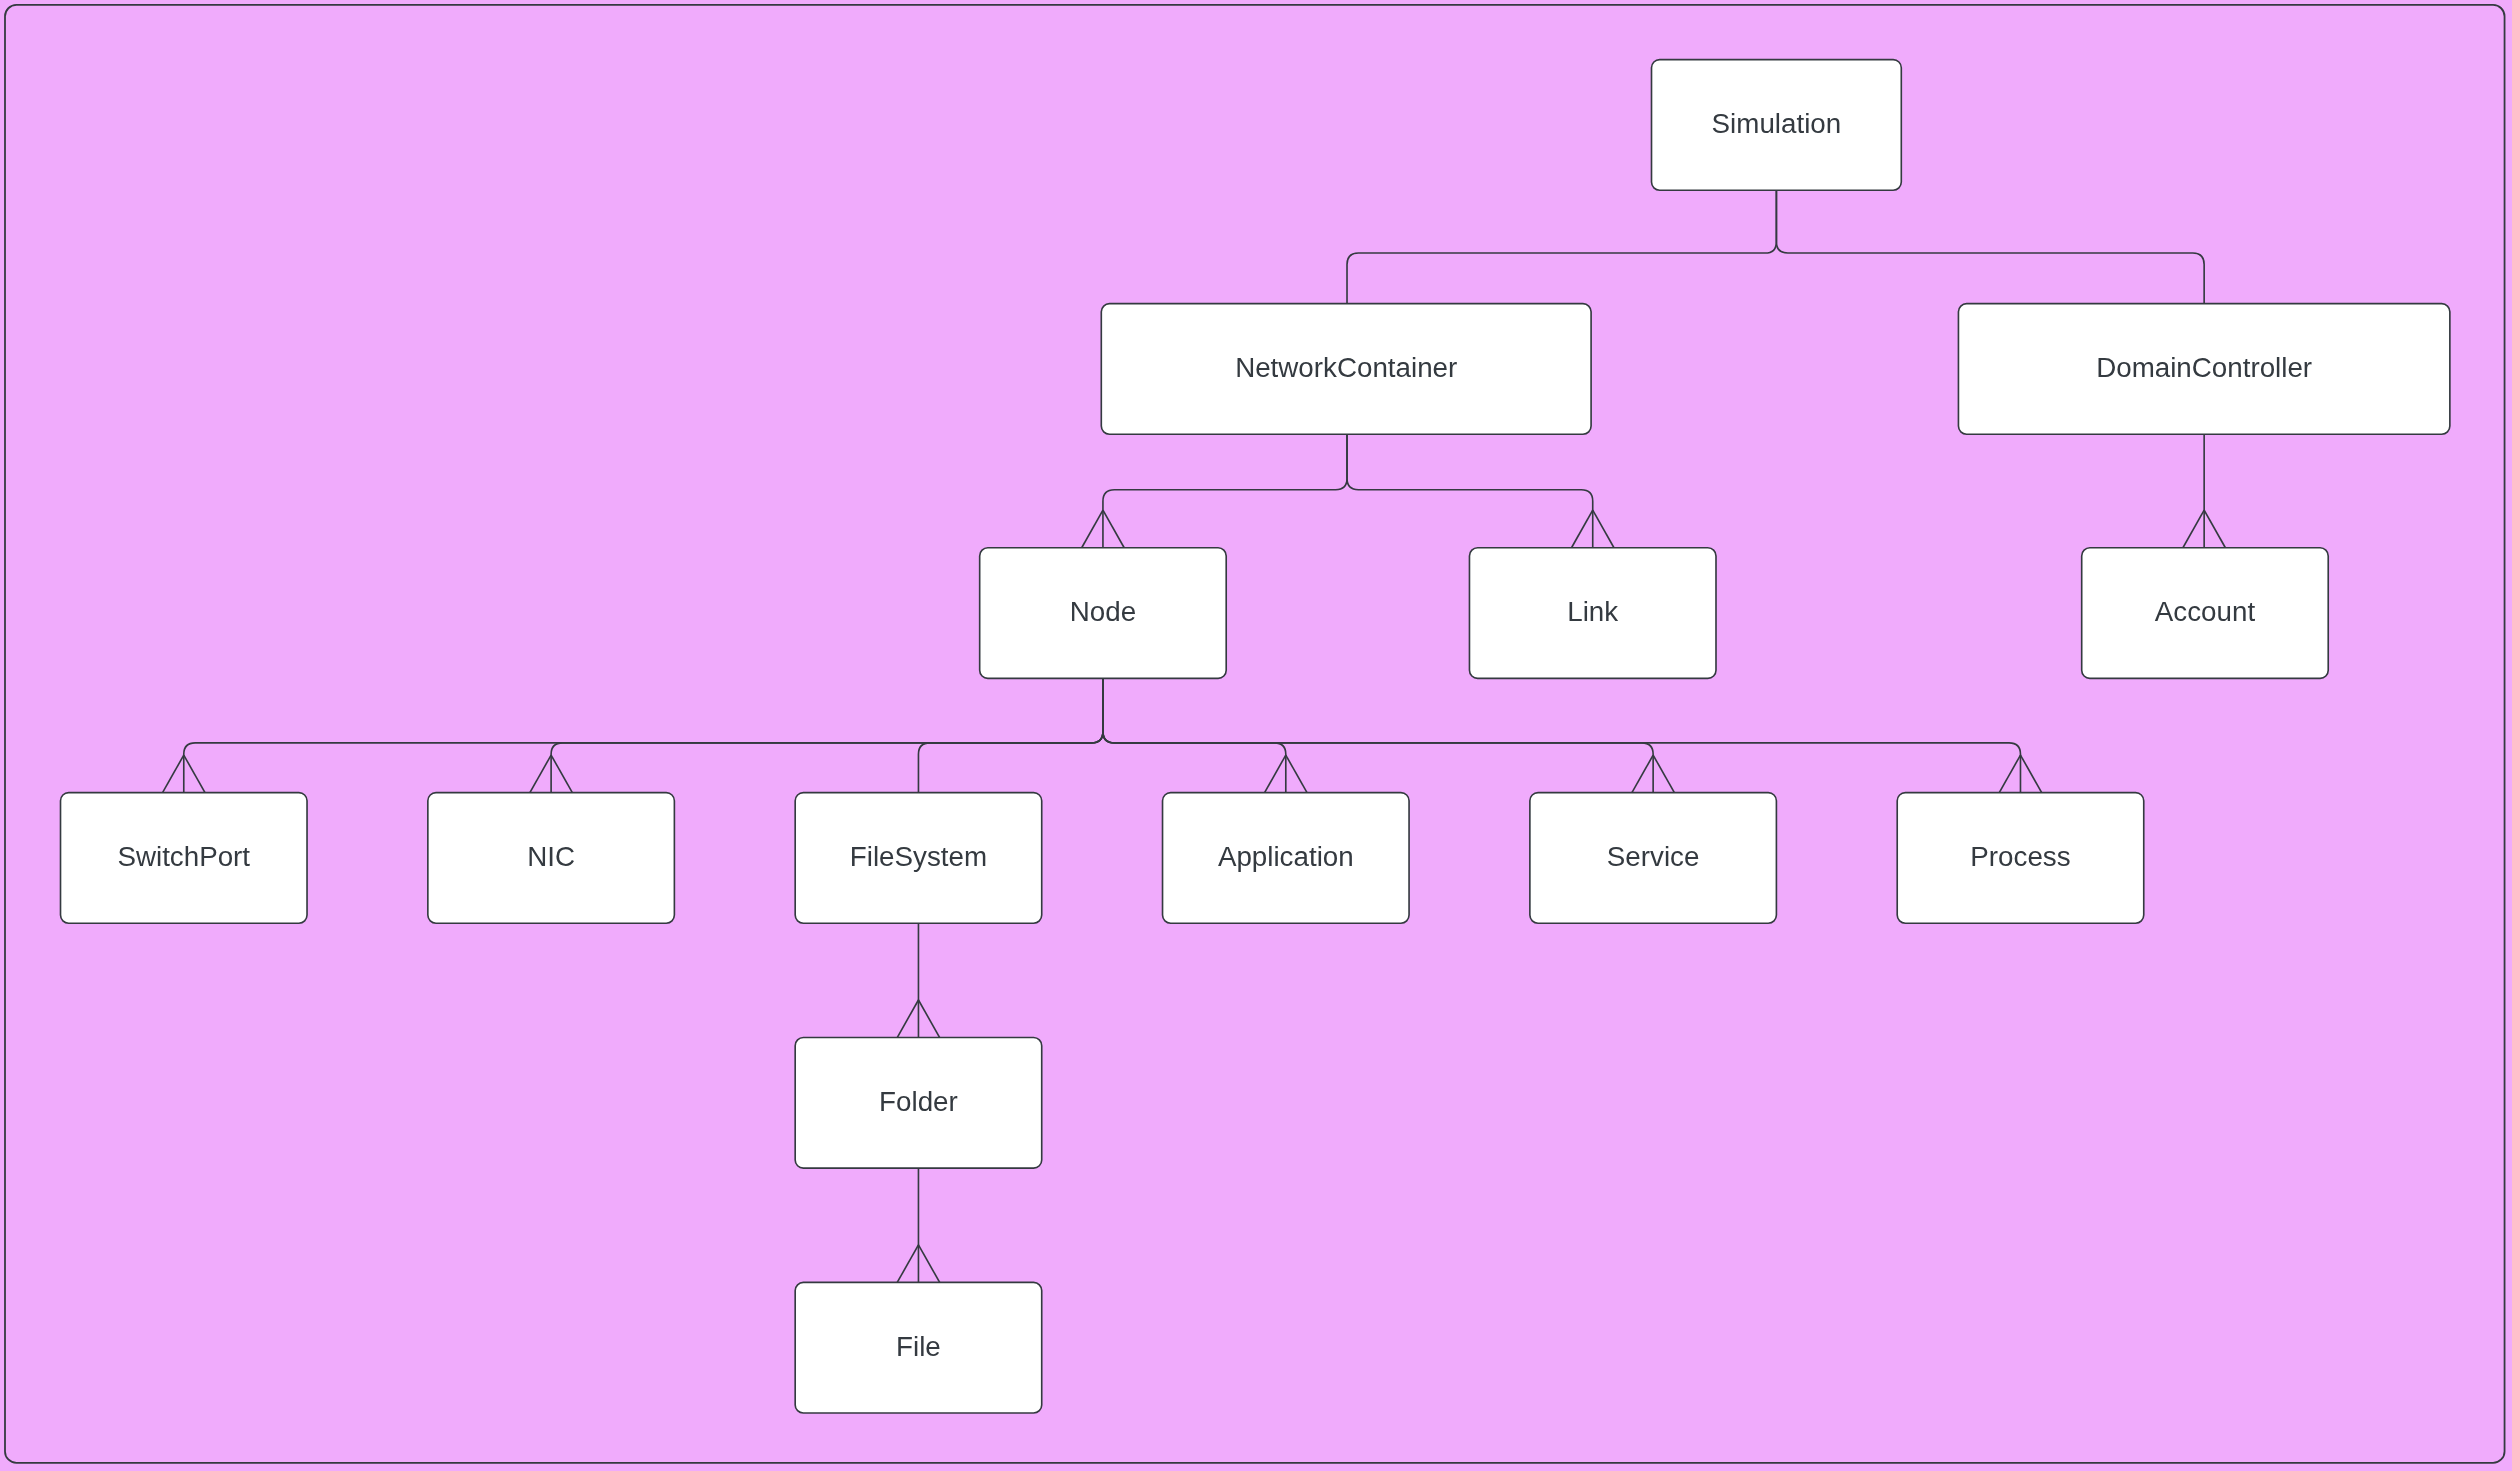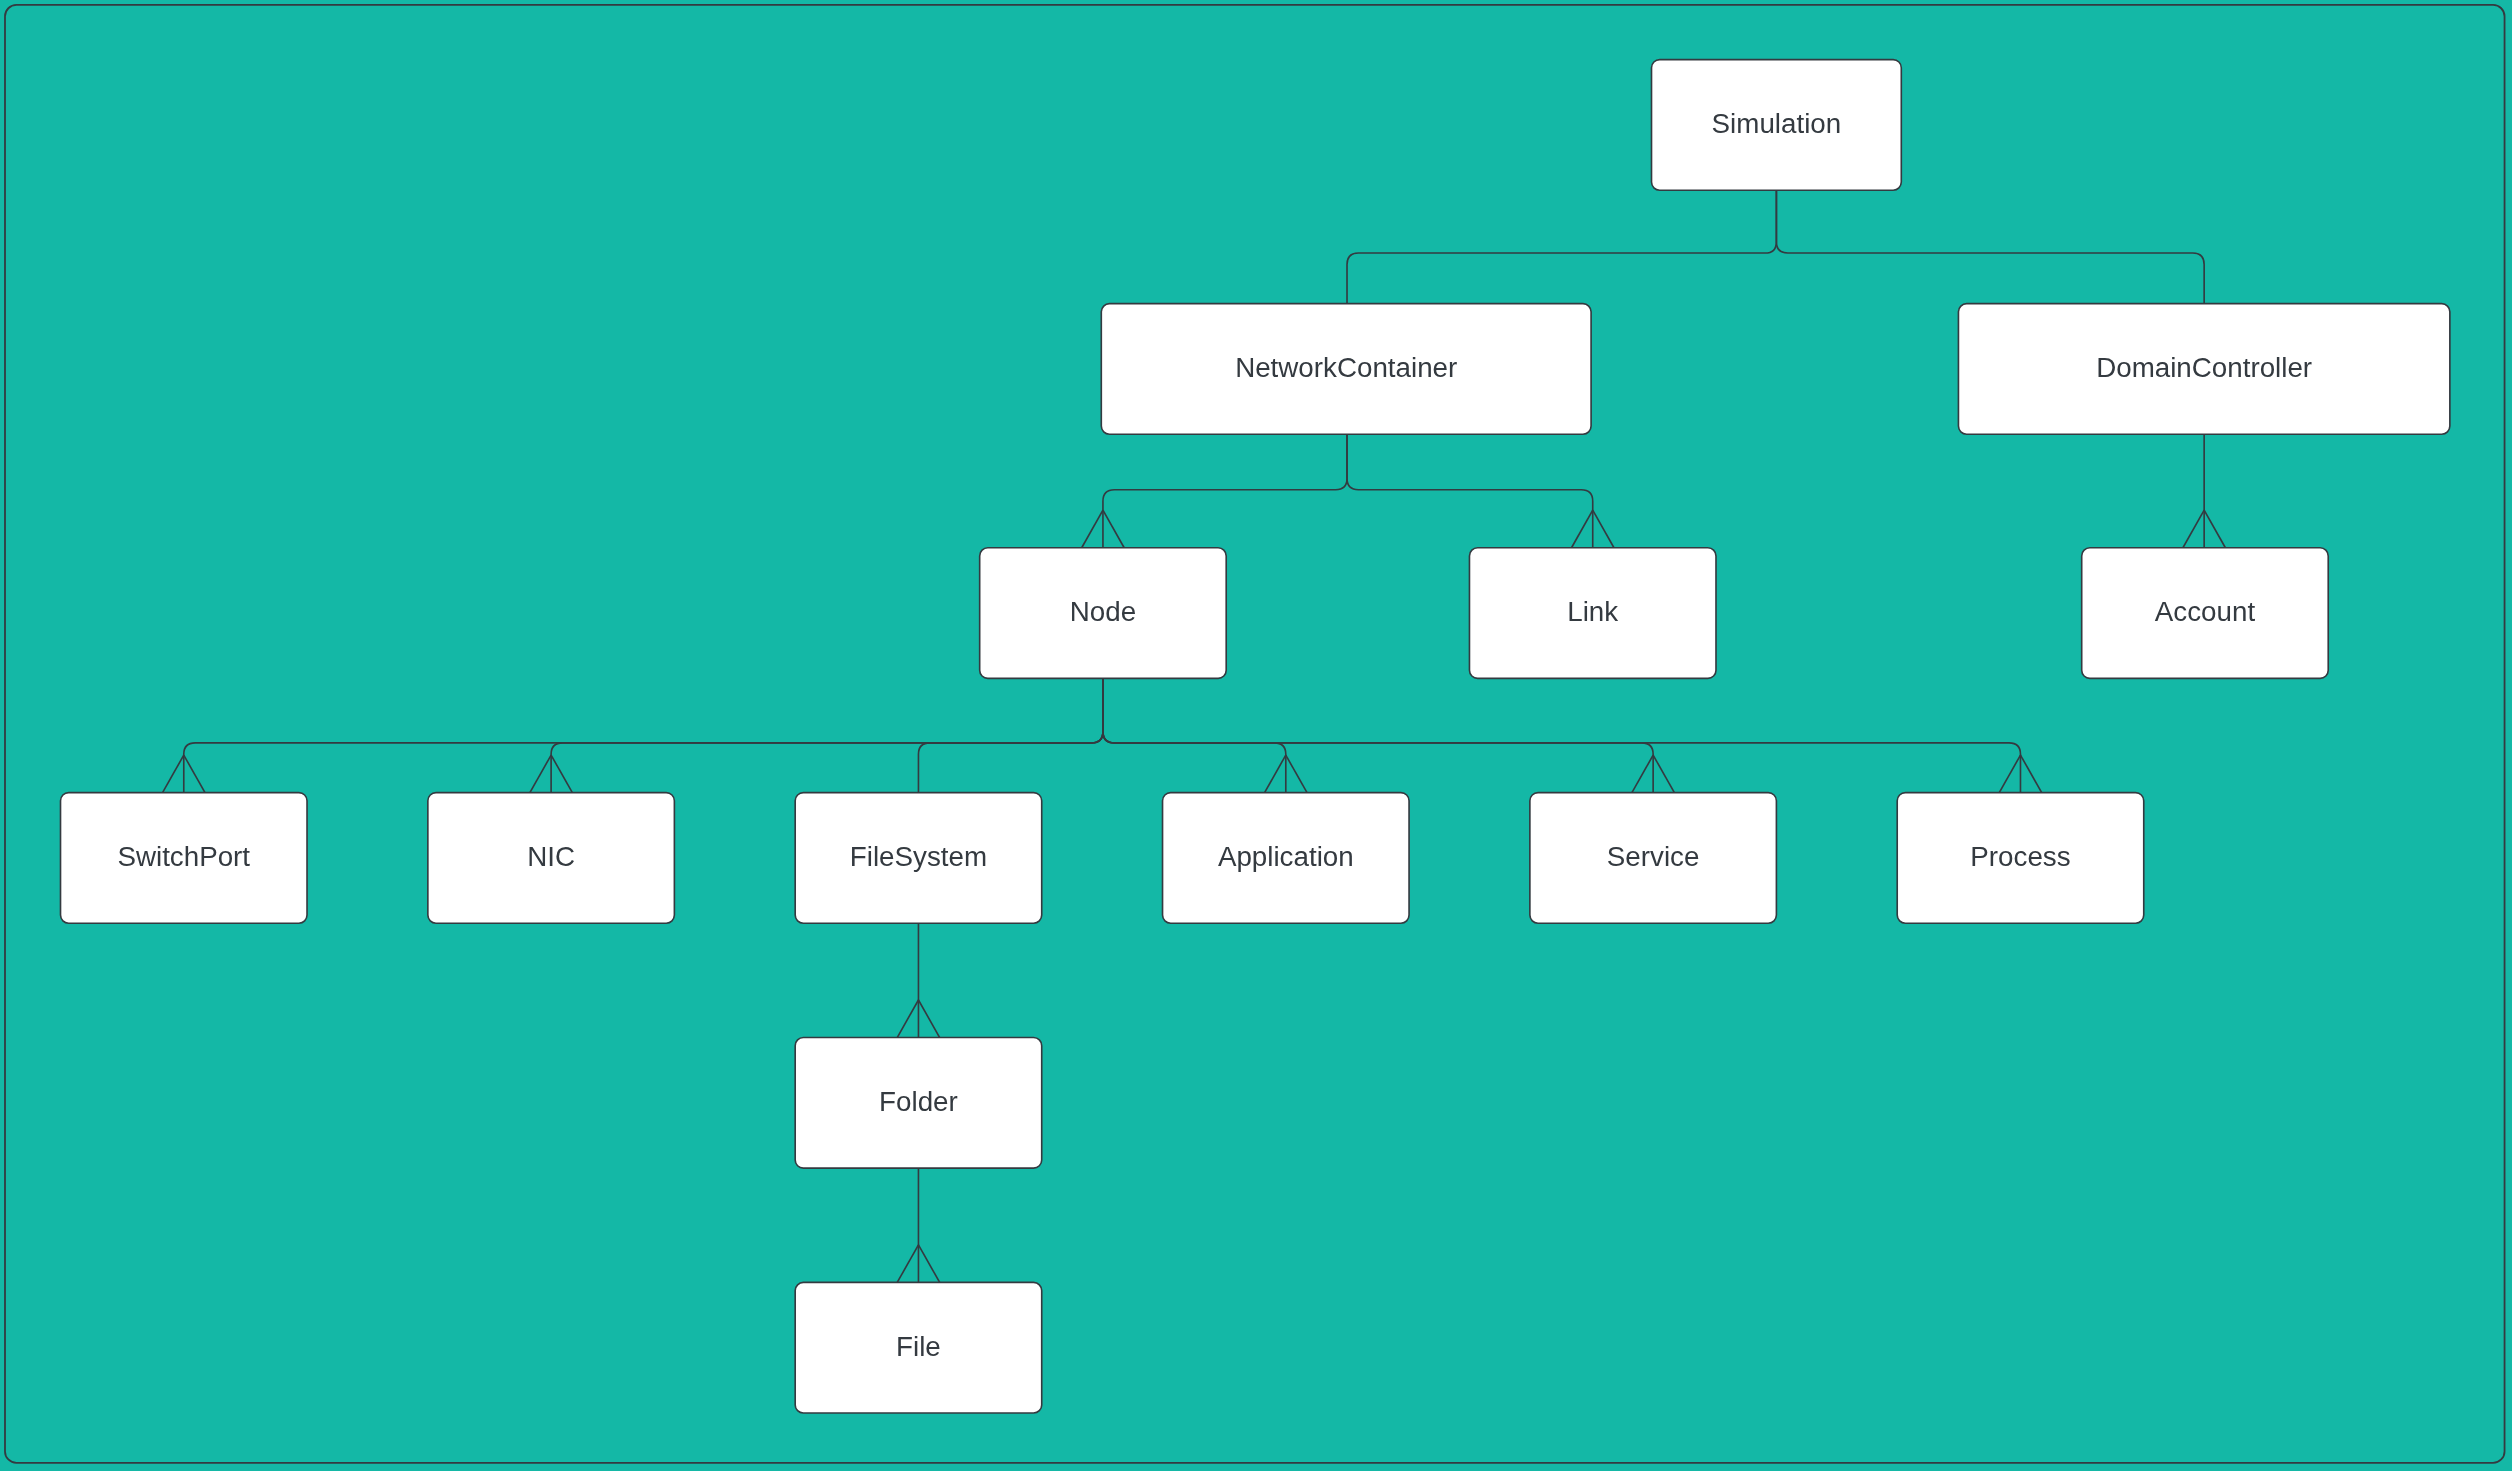--- a/index.html
+++ b/index.html
@@ -7,21 +7,21 @@
     padding: 0;
     background: #ffffff;
   }
   body {
     font-family: "Liberation Sans", sans-serif;
   }
   #canvas {
     position: relative;
     width: 2512px;
     height: 1471px;
-    background: #14b8a6;
+    background: #f0abfc;
     overflow: hidden;
   }
   #diagram-svg {
     position: absolute;
     left: 0;
     top: 0;
     width: 2512px;
     height: 1471px;
   }
   .frame-rect {

